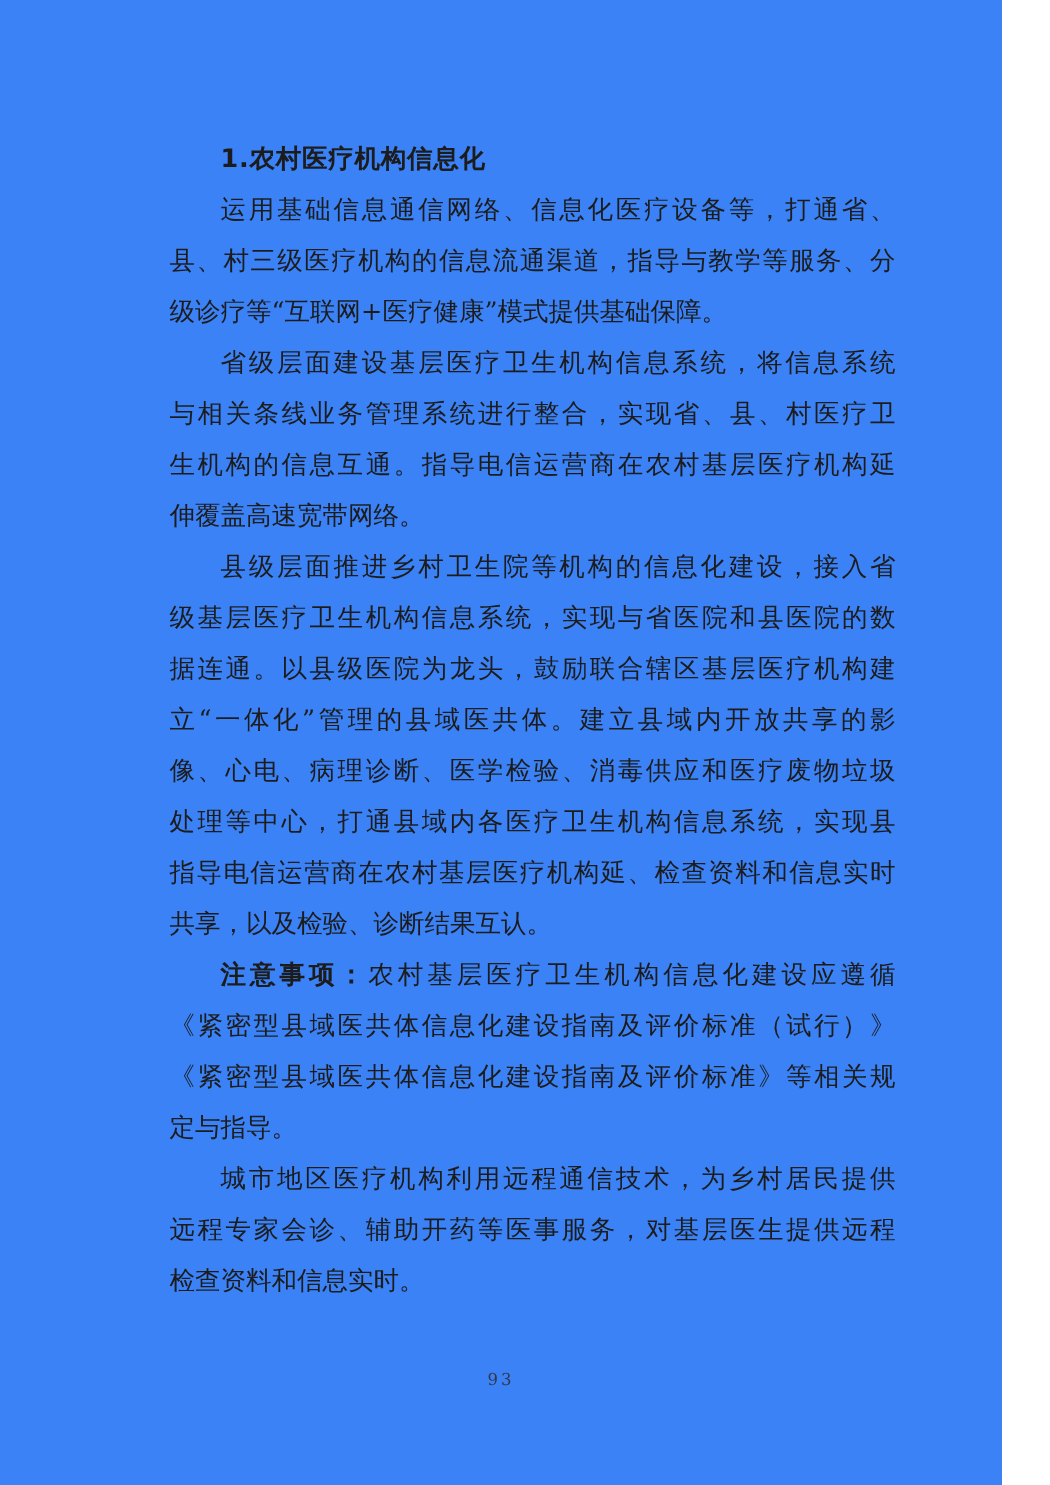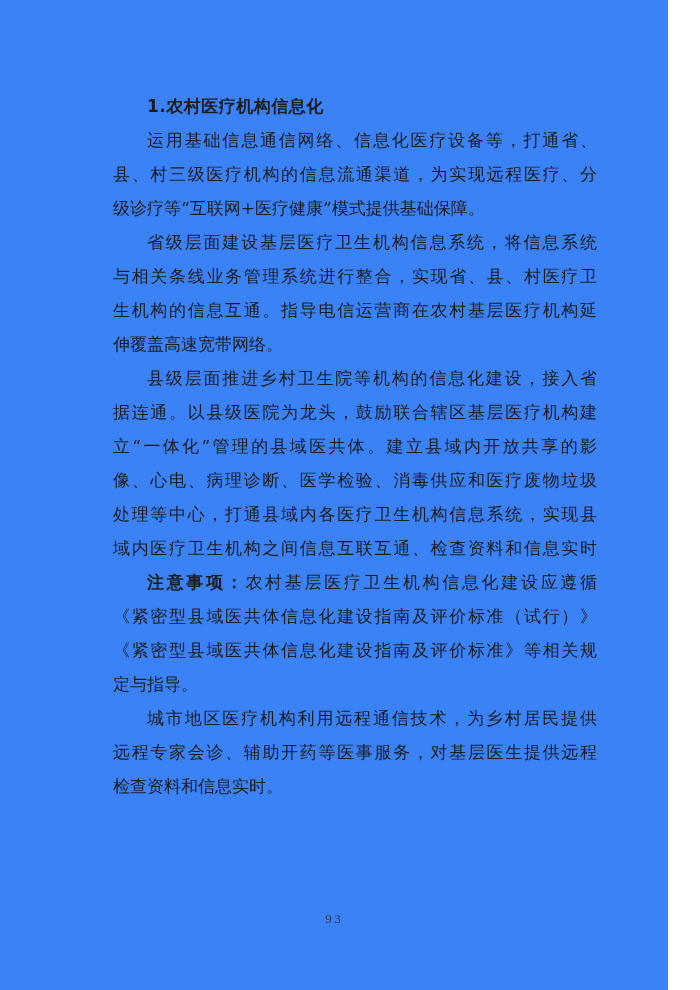--- a/index.html
+++ b/index.html
@@ -62,38 +62,40 @@
 </head>
 <body>
 
 <div class="page">
   <div class="content">
 
     <div class="line heading">1.农村医疗机构信息化</div>
 
     <div>
       <div class="line indent">运用基础信息通信网络、信息化医疗设备等，打通省、</div>
-      <div class="line">县、村三级医疗机构的信息流通渠道，为实现远程医疗、分</div>
+      <div class="line">县、村三级医疗机构的信息流通渠道，指导与教学等服务、分</div>
       <div class="line last">级诊疗等“互联网+医疗健康”模式提供基础保障。</div>
     </div>
 
     <div>
       <div class="line indent">省级层面建设基层医疗卫生机构信息系统，将信息系统</div>
       <div class="line">与相关条线业务管理系统进行整合，实现省、县、村医疗卫</div>
       <div class="line">生机构的信息互通。指导电信运营商在农村基层医疗机构延</div>
       <div class="line last">伸覆盖高速宽带网络。</div>
     </div>
 
     <div>
       <div class="line indent">县级层面推进乡村卫生院等机构的信息化建设，接入省</div>
+      <div class="line">级基层医疗卫生机构信息系统，实现与省医院和县医院的数</div>
       <div class="line">据连通。以县级医院为龙头，鼓励联合辖区基层医疗机构建</div>
       <div class="line">立“一体化”管理的县域医共体。建立县域内开放共享的影</div>
       <div class="line">像、心电、病理诊断、医学检验、消毒供应和医疗废物垃圾</div>
       <div class="line">处理等中心，打通县域内各医疗卫生机构信息系统，实现县</div>
-      <div class="line">域内医疗卫生机构之间信息互联互通、检查资料和信息实时</div>
+      <div class="line">指导电信运营商在农村基层医疗机构延、检查资料和信息实时</div>
+      <div class="line last">共享，以及检验、诊断结果互认。</div>
     </div>
 
     <div>
       <div class="line indent"><span class="bold-label">注意事项：</span><span>农村基层医疗卫生机构信息化建设应遵循</span></div>
       <div class="line">《紧密型县域医共体信息化建设指南及评价标准（试行）》</div>
       <div class="line">《紧密型县域医共体信息化建设指南及评价标准》等相关规</div>
       <div class="line last">定与指导。</div>
     </div>
 
 

